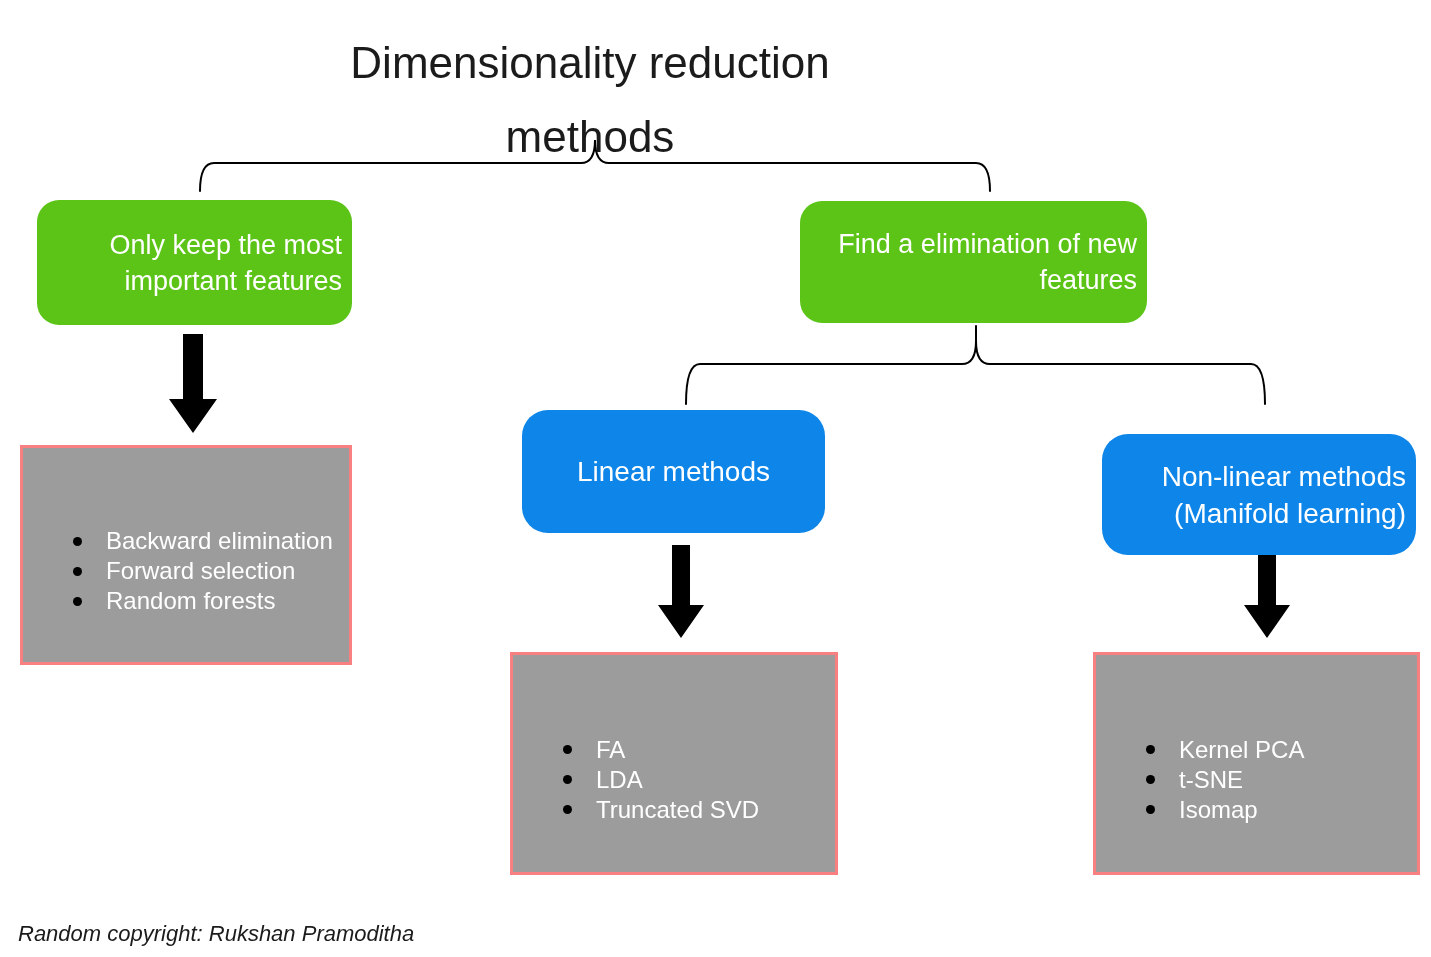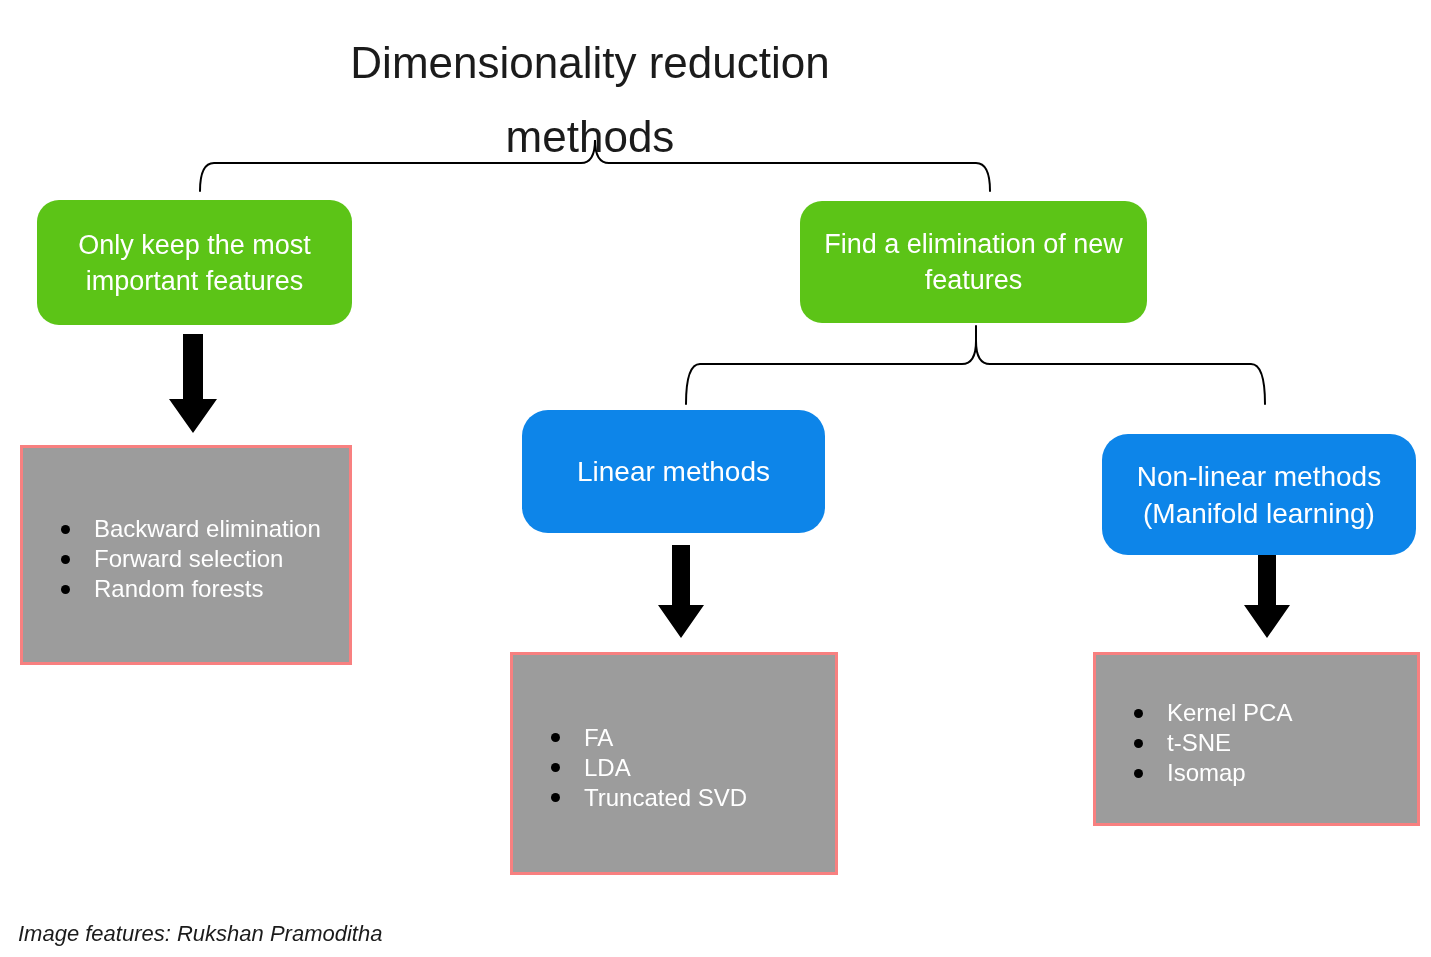--- a/index.html
+++ b/index.html
@@ -36,21 +36,21 @@
     font-weight: 400;
     text-align: center;
     color: var(--ink, #1b1b1b);
   }
 
   .node {
     position: absolute;
     display: flex;
     align-items: center;
     justify-content: center;
-    text-align: center;
+    text-align: right;
     color: var(--box-text, #fff);
     padding: 0 10px;
     box-sizing: border-box;
     line-height: 36px;
   }
   .node.green { background: var(--green, #5cc417); border-radius: 22px; font-size: 27px; }
   .node.blue  { background: var(--blue, #0d85e9);  border-radius: 26px; font-size: 28px; line-height: 37px; }
 
   .node-keep  { left: 37px;   top: 200px; width: 315px; height: 125px; }
   .node-find  { left: 800px;  top: 201px; width: 347px; height: 122px; }
@@ -58,25 +58,25 @@
   .node-nonlin{ left: 1102px; top: 410px; width: 314px; height: 121px; margin-top: 24px; }
 
   .panel {
     position: absolute;
     background: var(--gray, #9c9c9c);
     border: 3px solid var(--gray-border, #f88080);
     box-sizing: border-box;
   }
   .panel-left   { left: 20px;   top: 445px; width: 332px; height: 220px; }
   .panel-mid    { left: 510px;  top: 652px; width: 328px; height: 223px; }
-  .panel-right  { left: 1093px; top: 652px; width: 327px; height: 174px; }
+  .panel-right  { left: 1093px; top: 652px; width: 327px; height: 223px; }
 
   .panel ul {
     list-style: none;
-    margin: 4px;
+    margin: 16px;
     padding: 0 6px 0 34px;
     height: 100%;
     display: flex;
     flex-direction: column;
     justify-content: center;
   }
   .panel li {
     display: flex;
     align-items: center;
     height: 30px;
@@ -172,15 +172,15 @@
           <span class="dot"></span>
           <span>t-SNE</span>
         </li>
       <li>
           <span class="dot"></span>
           <span>Isomap</span>
         </li>
     </ul>
   </div>
 
-  <div class="caption">Image features: Rukshan Pramoditha</div>
+  <div class="caption">Random copyright: Rukshan Pramoditha</div>
 
 </div>
 
 </body></html>

